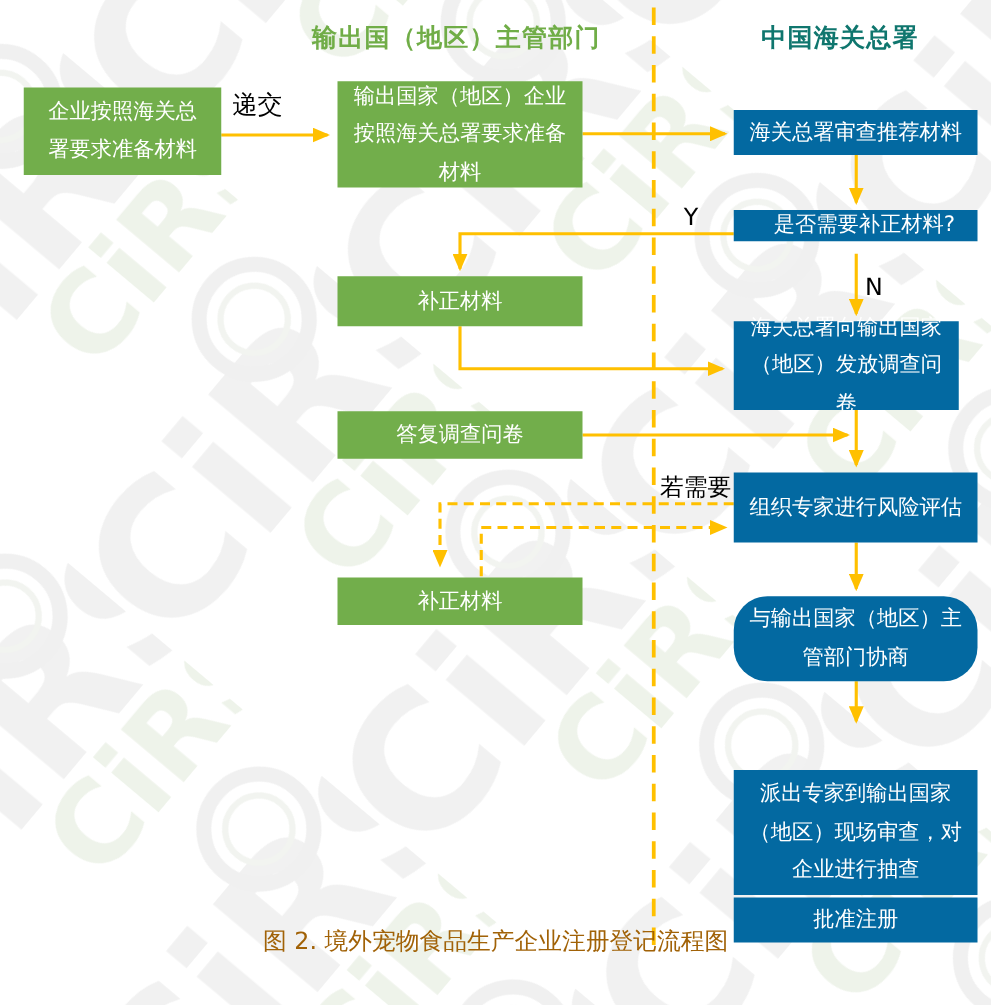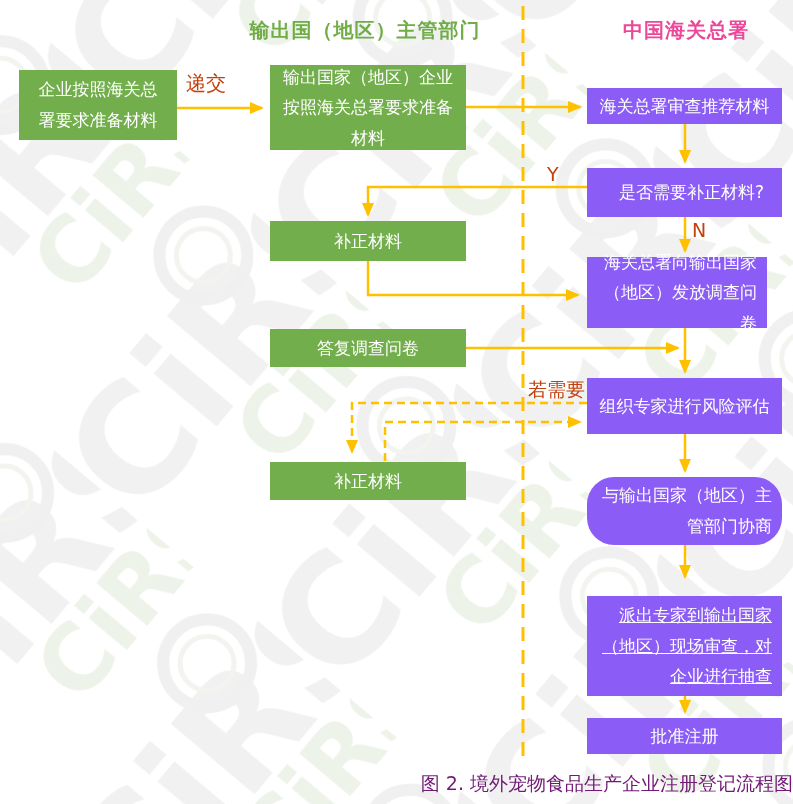--- a/index.html
+++ b/index.html
@@ -14,53 +14,53 @@
           font-size:150px;font-weight:bold;fill:#f1f1f1;}
   .wmtext2{font-family:"DejaVu Sans","Liberation Sans",sans-serif;
           font-size:90px;font-weight:bold;fill:#eef3ea;}
   .wmring{fill:none;stroke:#f0f0f0;stroke-width:12;}
   .wmring2{fill:none;stroke:#f2f4f0;stroke-width:5;}
 
   
   .hdr{position:absolute;z-index:3;font-size:20px;font-weight:bold;
        text-align:center;letter-spacing:1px;}
   .hdr-left{left:245px;top:17px;width:240px;color:#70AD47;}
-  .hdr-right{left:596px;top:17px;width:180px;color:#ec4899;}
+  .hdr-right{left:582px;top:17px;width:180px;color:#0f766e;}
 
   
   .node{
     position:absolute;z-index:2;display:flex;align-items:center;justify-content:center;
     color:#ffffff;font-size:17px;line-height:1.8;text-align:center;
     box-sizing:border-box;
   }
   .green{background:#72AE4B;}
-  .blue{background:#8b5cf6;text-align:right;}
+  .blue{background:#0369a1;}
 
   .n-prepare{left:19px;top:70px;width:158px;height:70px;padding:0 14px;}
   .n-submit{left:270px;top:65px;width:196px;height:85px;padding:0 10px;}
   .n-correct1{left:270px;top:221px;width:196px;height:40px;}
   .n-reply{left:270px;top:329px;width:196px;height:38px;}
   .n-correct2{left:270px;top:462px;width:196px;height:38px;}
   .n-review{left:587px;top:88px;width:195px;height:36px;}
-  .n-need{left:587px;top:168px;width:195px;height:49px;padding-left:14px;}
+  .n-need{left:587px;top:168px;width:195px;height:25px;padding-left:14px;}
   .n-questionnaire{left:587px;top:257px;width:180px;height:71px;padding:0 10px;}
   .n-risk{left:587px;top:378px;width:195px;height:56px;}
   .n-consult{left:587px;top:477px;width:195px;height:68px;padding:0 10px;border-radius:27px;}
-  .n-onsite{left:587px;top:596px;width:195px;height:100px;padding:0 10px;text-decoration:underline;}
+  .n-onsite{left:587px;top:616px;width:195px;height:100px;padding:0 10px;}
   .n-approve{left:587px;top:718px;width:195px;height:36px;}
 
   
-  .edge-label{position:absolute;z-index:3;color:#c2410c;}
+  .edge-label{position:absolute;z-index:3;color:#000000;}
   .lbl-submit{left:186px;top:70px;font-size:20px;}
   .lbl-y{left:547px;top:163px;font-size:19px;}
   .lbl-n{left:692px;top:219px;font-size:19px;}
   .lbl-ifneeded{left:528px;top:377px;font-size:19px;}
 
-  .caption{position:absolute;left:0;right:0;top:771px;z-index:3;
-           text-align:right;font-size:19px;color:#701a75;}
+  .caption{position:absolute;left:0;right:0;top:740px;z-index:3;
+           text-align:center;font-size:19px;color:#a16207;}
 
   .edges{position:absolute;left:0;top:0;z-index:1;pointer-events:none;}
 </style>
 </head>
 <body>
 
 <svg class="wm" width="793" height="804" aria-hidden="true">
   <defs>
     <pattern id="wmp" width="310" height="265" patternUnits="userSpaceOnUse" patternTransform="rotate(-50)">
       <text x="0" y="175" class="wmtext">CiRS</text>

